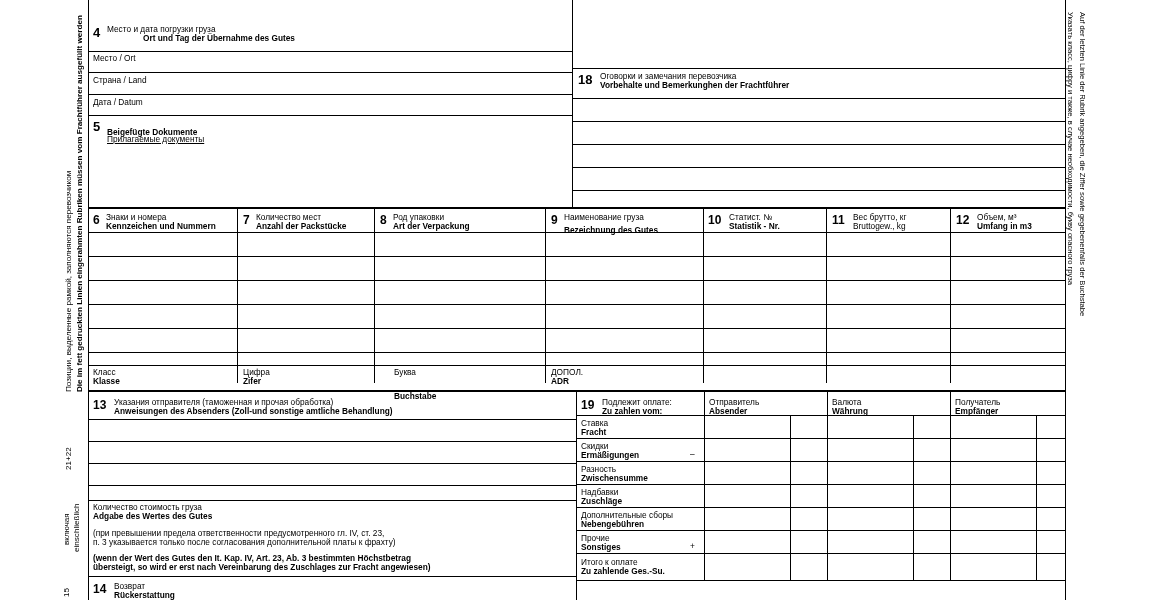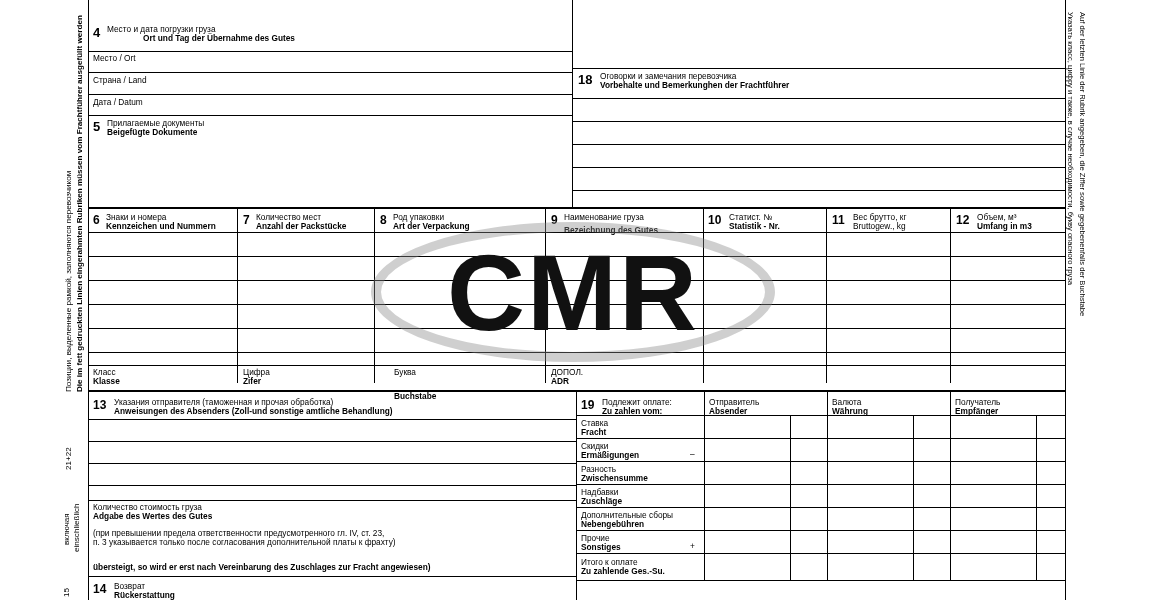--- a/index.html
+++ b/index.html
@@ -120,21 +120,21 @@
   <div class="cellTxt" style="left:93px; top:54px;">Место / Ort</div>
 
   <div class="hline" style="left:88px; top:72px; width:484px;"></div>
   <div class="cellTxt" style="left:93px; top:76px;">Страна / Land</div>
 
   <div class="hline" style="left:88px; top:94px; width:484px;"></div>
   <div class="cellTxt" style="left:93px; top:98px;">Дата / Datum</div>
 
   <div class="hline" style="left:88px; top:115px; width:484px;"></div>
   <div class="num" style="left:93px; top:120px;">5</div>
-  <div class="cellTxt" style="left:107px; top:119px;">Прилагаемые документы</div>
+  <div class="cellTxt" style="left:107px; top:135px;text-decoration:underline;">Прилагаемые документы</div>
   <div class="cellTxt" style="left:107px; top:128px; font-weight:bold;">Beigefügte Dokumente</div>
 
   <div class="hline" style="left:572px; top:68px; width:493px;"></div>
   <div class="num" style="left:578px; top:73px;">18</div>
   <div class="cellTxt" style="left:600px; top:72px;">Оговорки и замечания перевозчика</div>
   <div class="cellTxt" style="left:600px; top:81px; font-weight:bold;">Vorbehalte und Bemerkunghen der Frachtführer</div>
 
   <div class="hline" style="left:572px; top:98px; width:493px;"></div>
   <div class="hline" style="left:572px; top:121px; width:493px;"></div>
   <div class="hline" style="left:572px; top:144px; width:493px;"></div>
@@ -209,20 +209,21 @@
   <div class="hline" style="left:88px; top:419px; width:488px;"></div>
   <div class="hline" style="left:88px; top:441px; width:488px;"></div>
   <div class="hline" style="left:88px; top:463px; width:488px;"></div>
   <div class="hline" style="left:88px; top:485px; width:488px;"></div>
 
   <div class="hline" style="left:88px; top:500px; width:488px;"></div>
   <div class="cellTxt" style="left:93px; top:503px;">Количество стоимость груза</div>
   <div class="cellTxt" style="left:93px; top:512px; font-weight:bold;">Adgabe des Wertes des Gutes</div>
   <div class="cellTxt" style="left:93px; top:529px;">(при превышении предела ответственности предусмотренного гл. IV, ст. 23,</div>
   <div class="cellTxt" style="left:93px; top:538px;">п. 3 указывается только после согласования дополнительной платы к фрахту)</div>
+  <div class="cellTxt" style="left:93px; top:554px; font-weight:bold;">(wenn der Wert des Gutes den It. Kap. IV, Art. 23, Ab. 3 bestimmten Höchstbetrag</div>
   <div class="cellTxt" style="left:93px; top:563px; font-weight:bold;">übersteigt, so wird er erst nach Vereinbarung des Zuschlages zur Fracht angewiesen)</div>
 
   <div class="hline" style="left:88px; top:576px; width:488px;"></div>
   <div class="num num-sm" style="left:93px; top:583px;">14</div>
   <div class="cellTxt" style="left:114px; top:582px;">Возврат</div>
   <div class="cellTxt" style="left:114px; top:591px; font-weight:bold;">Rückerstattung</div>
 
   <div class="num num-sm" style="left:581px; top:399px;">19</div>
   <div class="cellTxt" style="left:602px; top:398px;">Подлежит оплате:</div>
   <div class="cellTxt" style="left:602px; top:407px; font-weight:bold;">Zu zahlen vom:</div>
@@ -269,18 +270,14 @@
   <div class="cellTxt" style="left:581px; top:511px;">Дополнительные сборы</div>
   <div class="cellTxt" style="left:581px; top:520px; font-weight:bold;">Nebengebühren</div>
 
   <div class="cellTxt" style="left:581px; top:534px;">Прочие</div>
   <div class="cellTxt" style="left:581px; top:543px; font-weight:bold;">Sonstiges</div>
   <div class="cellTxt" style="left:690px; top:542px;">+</div>
 
   <div class="cellTxt" style="left:581px; top:558px;">Итого к оплате</div>
   <div class="cellTxt" style="left:581px; top:567px; font-weight:bold;">Zu zahlende Ges.-Su.</div>
 
-  <div id="stamp">
-    <div class="ellipse"></div>
-    <div class="word">CMR</div>
-  </div>
 
 </div>
 
 </body></html>

